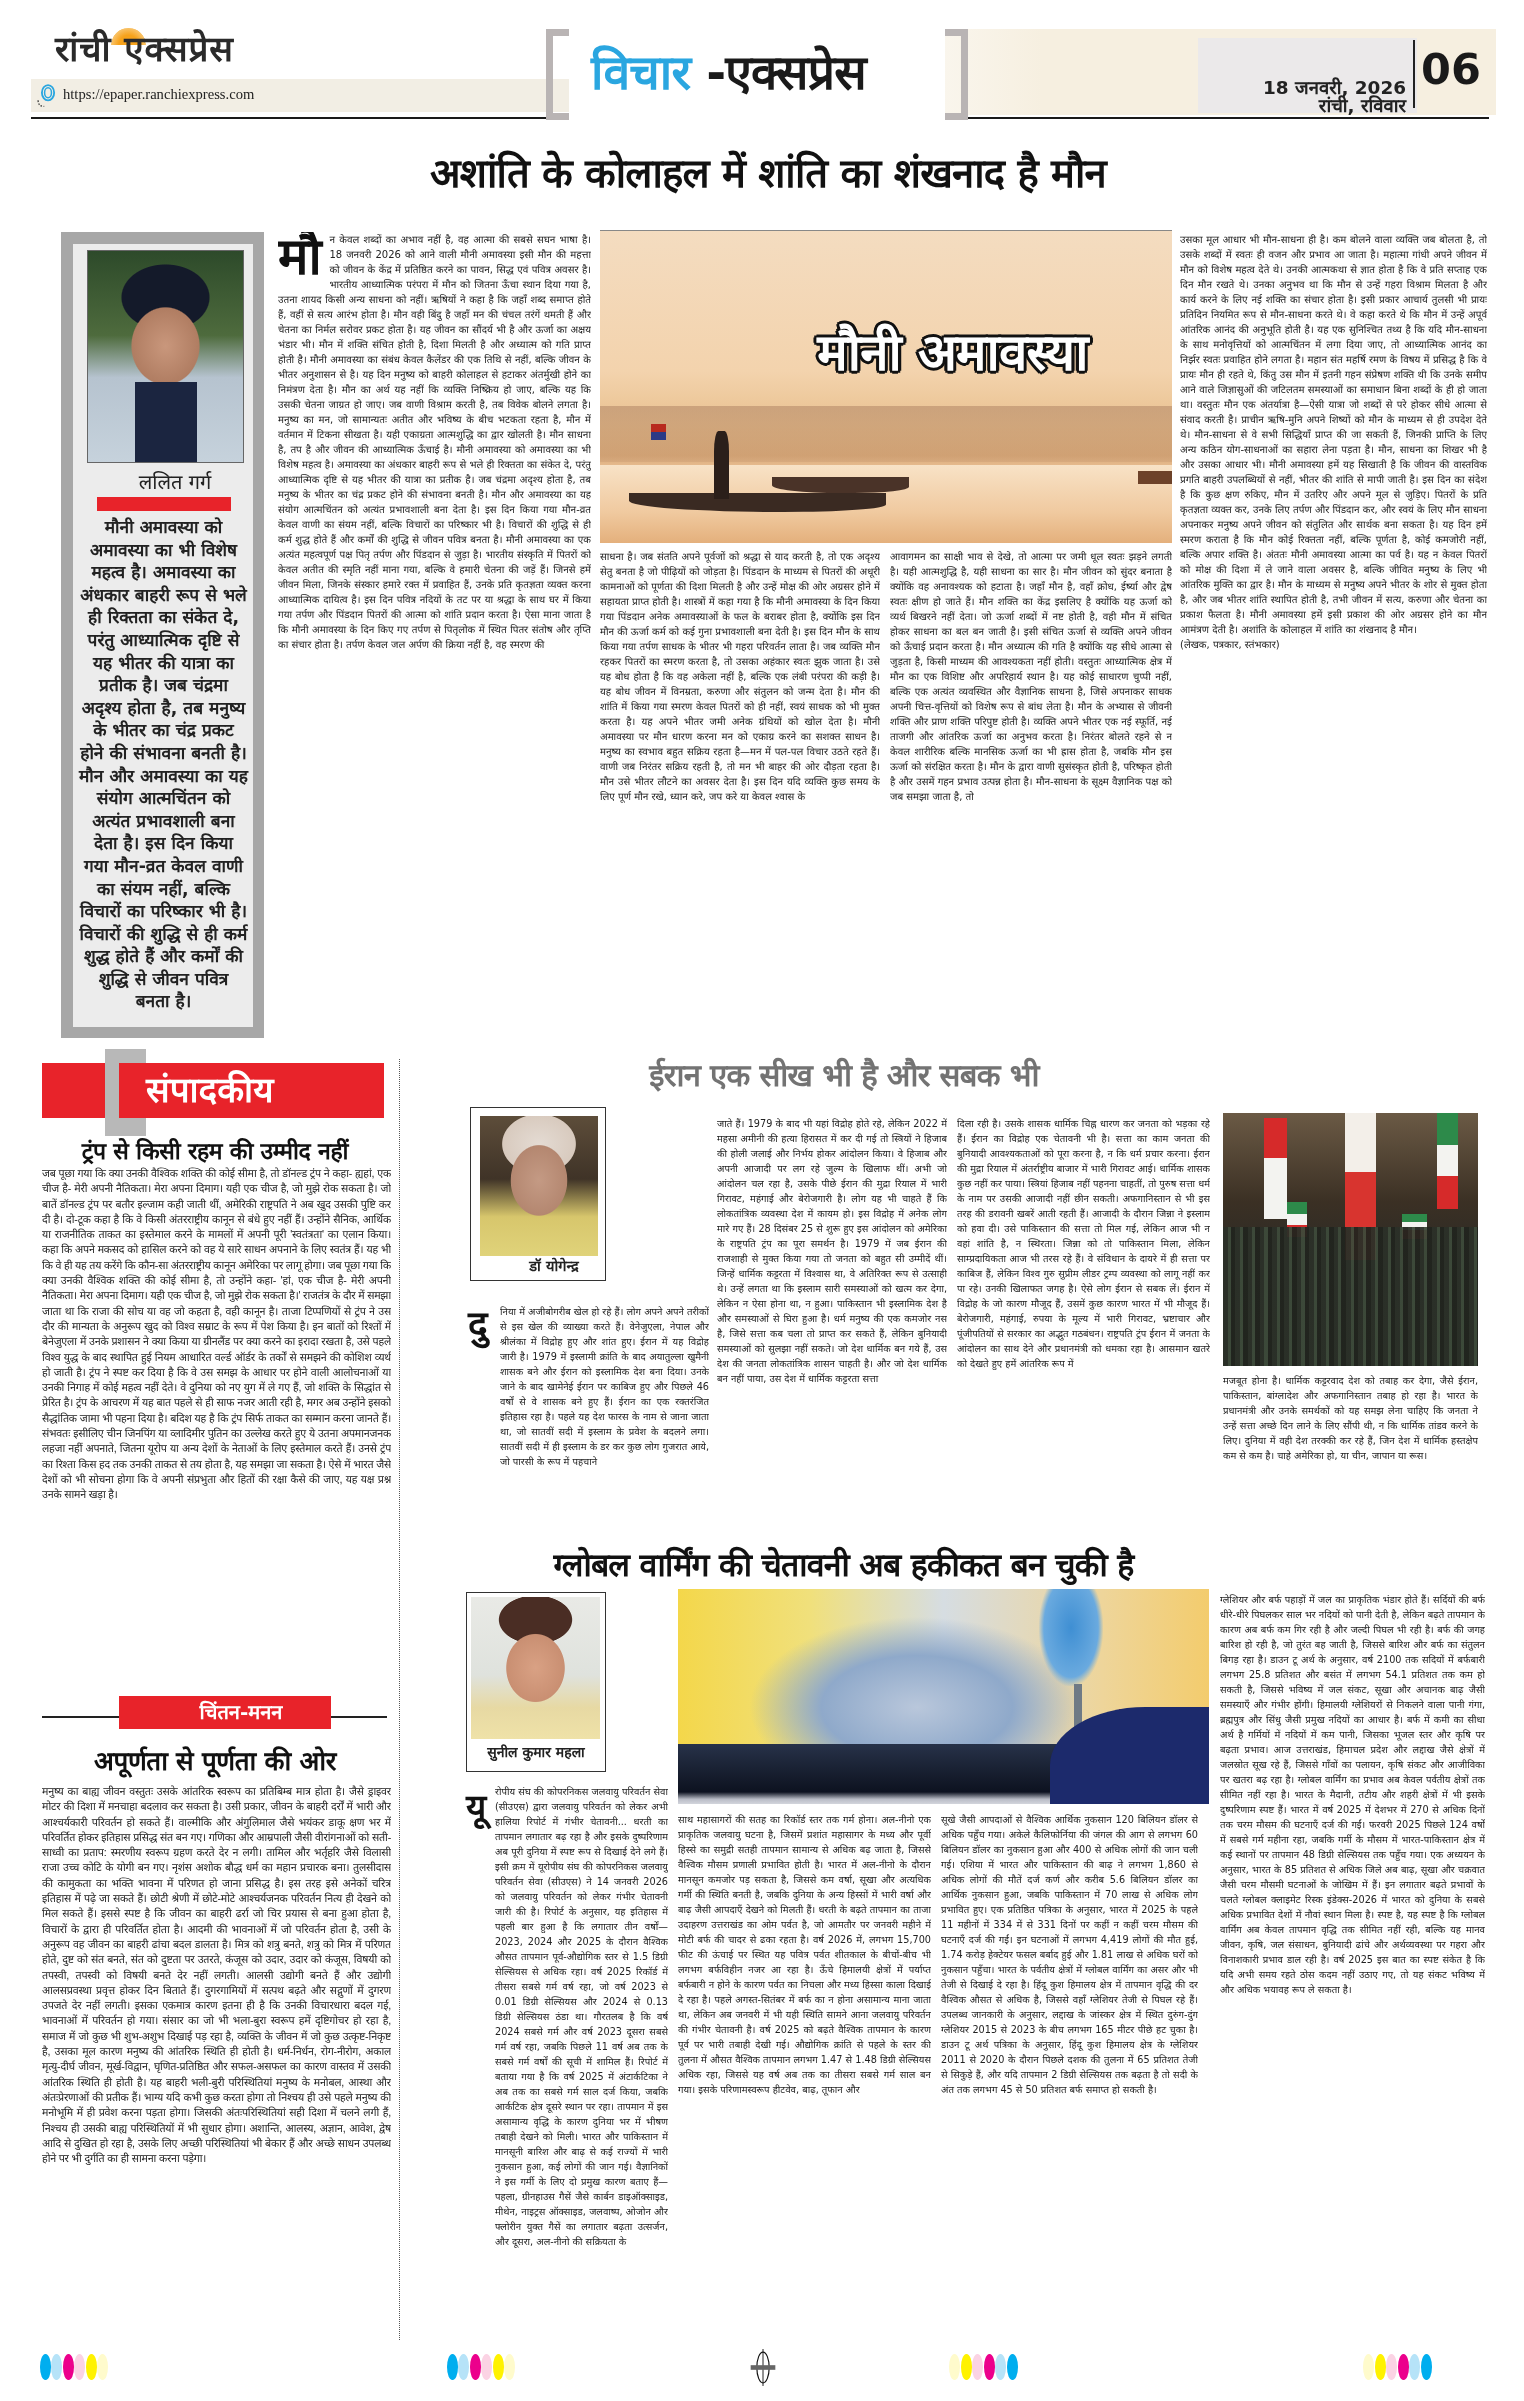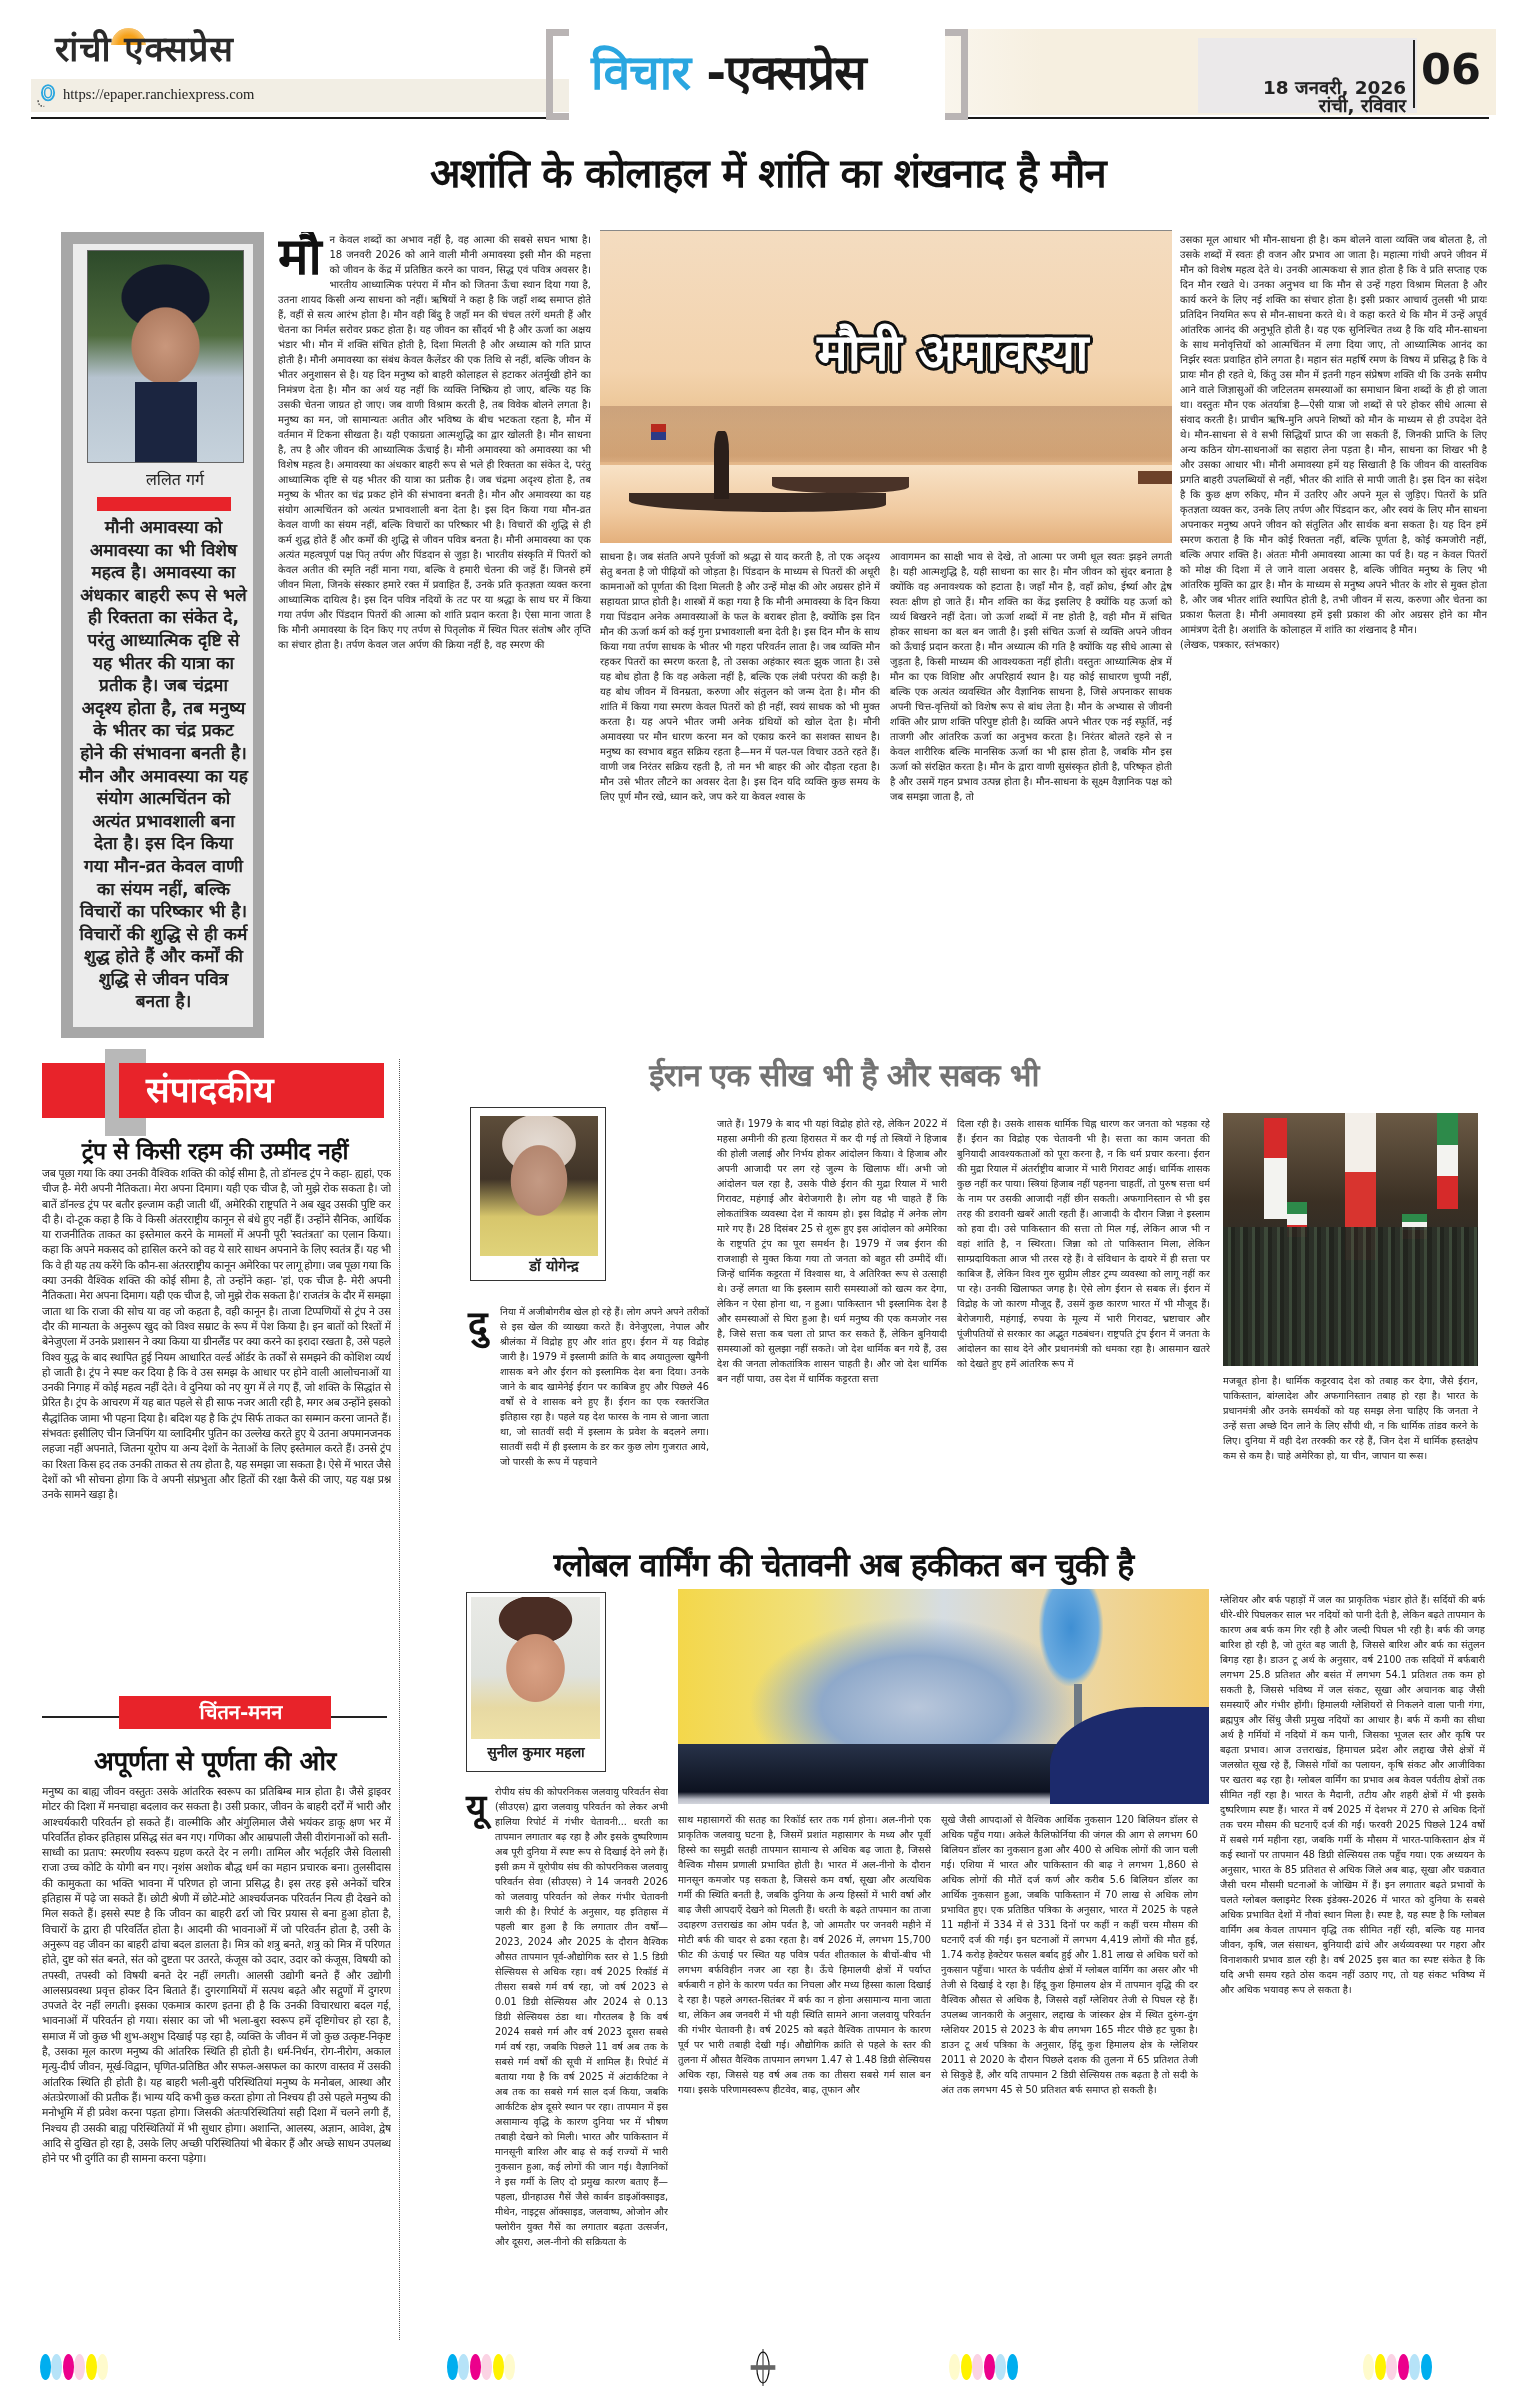--- a/index.html
+++ b/index.html
@@ -35,21 +35,21 @@
   .lead-headline { left: 430px; top: 144px; width: 675px; text-align: center; font-size: 40px; font-weight: 900; color: #111; letter-spacing: -0.8px; white-space: nowrap; }
 
   
   .author-frame { left: 61px; top: 232px; width: 203px; height: 806px; background: #a7a7a7; }
   .author-inner { left: 73px; top: 244px; width: 180px; height: 783px; background: #ececec; }
   .author-photo { left: 87px; top: 250px; width: 157px; height: 213px; border: 0.8px solid #666;
     background: radial-gradient(ellipse 36% 30% at 50% 45%, #c9977c 0%, #b07d62 60%, transparent 62%),
                 radial-gradient(ellipse 40% 22% at 50% 22%, #141a2a 0%, #141a2a 70%, transparent 72%),
                 linear-gradient(180deg, #2d4a2a 0%, #4e6b3d 40%, #b6c3cf 60%, #c6d2dc 100%); }
   .author-photo .suit { position:absolute; left: 30%; bottom: 0; width: 40%; height: 38%; background:#1b2540; }
-  .author-name { left: 73px; top: 468px; width: 204px; text-align: center; font-size: 16px; color: #222; }
+  .author-name { left: 73px; top: 468px; width: 204px; text-align: center; font-size: 20px; color: #222; }
   .author-redbar { left: 97px; top: 497px; width: 134px; height: 14px; background: #e8232a; }
   .pull-quote { left: 79px; top: 516px; width: 169px; text-align: center; font-size: 17.3px; line-height: 22.6px; font-weight: 700; color: #222; }
 
   
   .col { position: absolute; font-family: "DejaVu Sans", sans-serif; font-size: 10px; line-height: 15px; color: #222; text-align: justify; overflow: hidden; }
   .col.small { font-size: 9.7px; line-height: 15px; }
   .col.cond { font-family: "Liberation Sans", sans-serif; font-size: 10.7px; line-height: 15.3px; letter-spacing: -0.2px; }
   .dropcap { float: left; font-size: 51px; line-height: 46px; font-weight: 900; margin: 1.5px 7.7px 0 0; color: #111; }
 
   

